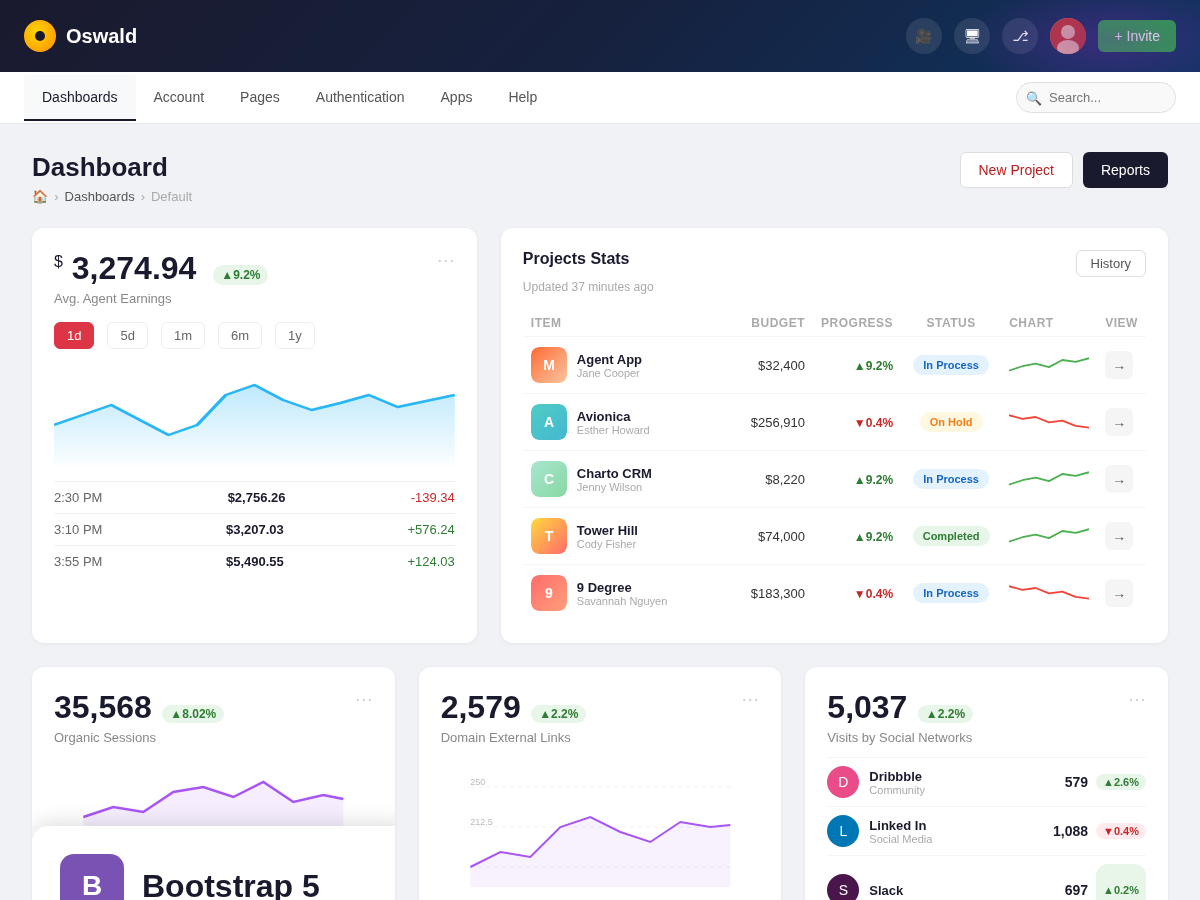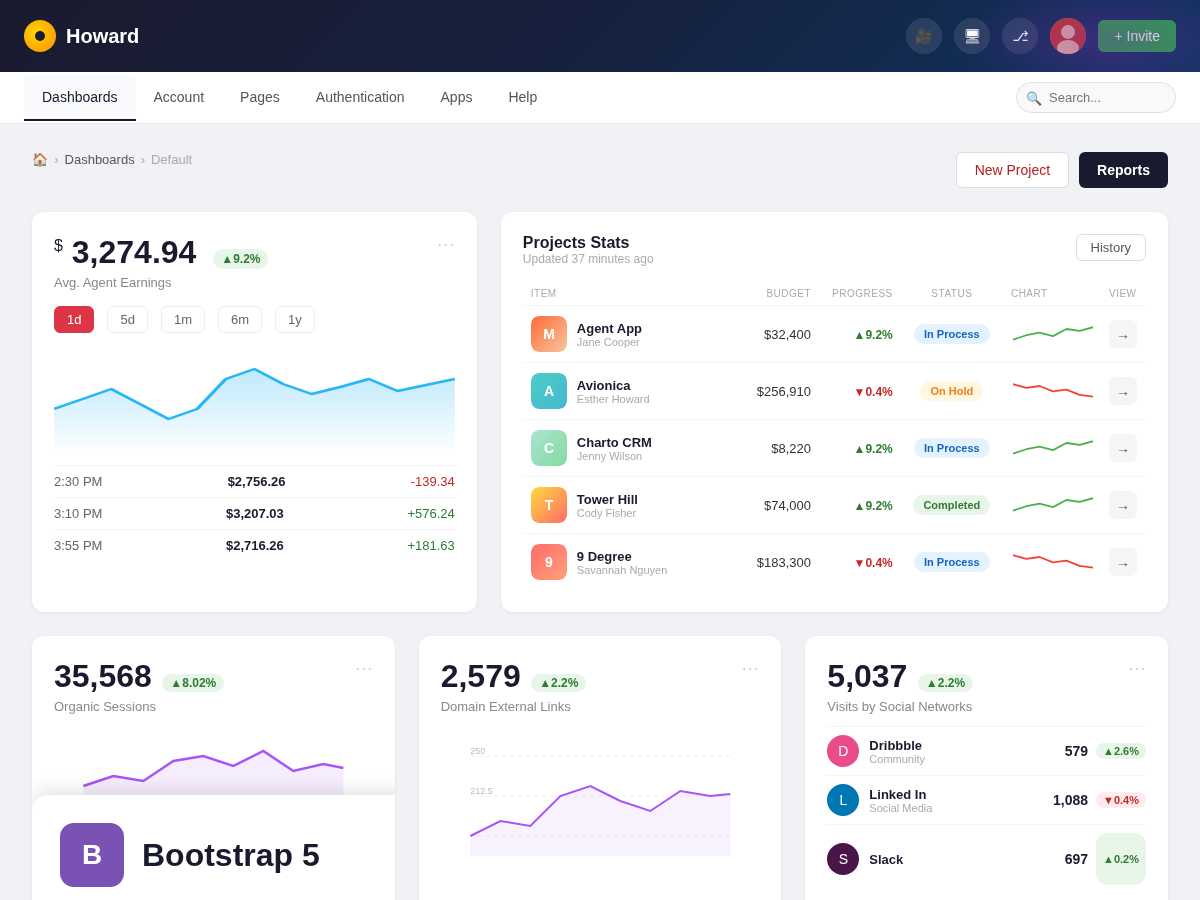--- a/index.html
+++ b/index.html
@@ -175,21 +175,21 @@
       font-weight: 500;
     }
     .btn-reports {
       background: #1a1a2e;
       color: white;
       border: none;
       padding: 9px 18px;
       border-radius: 6px;
       font-size: 14px;
       cursor: pointer;
-      font-weight: 700;
+      font-weight: 400;
     }
 
     
     .grid-2col {
       display: grid;
       grid-template-columns: 1fr 1.5fr;
       gap: 24px;
       margin-bottom: 24px;
     }
     .grid-3col {
@@ -294,36 +294,36 @@
       margin-bottom: 16px;
     }
     .projects-title {
       font-size: 16px;
       font-weight: 700;
       color: #1a1a2e;
     }
     .projects-updated {
       font-size: 12px;
       color: #aaa;
-      margin-top: 0;
+      margin-top: 12px;
     }
     .history-btn {
       background: white;
       border: 1px solid #ddd;
       padding: 5px 14px;
       border-radius: 6px;
       font-size: 13px;
       cursor: pointer;
       color: #555;
     }
 
     .proj-table { width: 100%; border-collapse: collapse; }
     .proj-table th {
-      font-size: 10px;
-      font-weight: 400;
+      font-size: 12px;
+      font-weight: 700;
       color: #aaa;
       text-align: left;
       padding: 6px 8px;
       letter-spacing: 0.5px;
       text-transform: uppercase;
     }
     .proj-table th.right { text-align: right; }
     .proj-table td {
       padding: 10px 8px;
       border-top: 1px solid #f5f5f5;
@@ -499,21 +499,21 @@
       font-size: 12px;
       font-weight: 600;
     }
   </style>
 </head>
 <body>
 
 <div class="topbar">
   <div class="logo-area">
     <div class="logo-icon"></div>
-    <span class="logo-text">Howard</span>
+    <span class="logo-text">Oswald</span>
   </div>
   <div class="topbar-right">
     <button class="topbar-icon-btn">
       <span>🎥</span>
     </button>
     <button class="topbar-icon-btn">
       <span>🖥</span>
     </button>
     <button class="topbar-icon-btn">
       <span>⎇</span>
@@ -539,20 +539,21 @@
   <div class="nav-search">
     <span class="search-icon-nav">🔍</span>
     <input type="text" placeholder="Search..." style="">
   </div>
 </div>
 
 <div class="page-content">
 
   <div class="page-header">
     <div>
+      <h1 class="page-title">Dashboard</h1>
       <div class="breadcrumb">
         <span>🏠</span>
         <span> › </span>
         <a href="#">Dashboards</a>
         <span> › </span>
         <span>Default</span>
       </div>
     </div>
     <div class="page-actions">
       <button class="btn-new-project">New Project</button>
@@ -603,22 +604,22 @@
         <span class="amount">$2,756.26</span>
         <span class="change neg">-139.34</span>
       </div>
       <div class="stat-row">
         <span class="time">3:10 PM</span>
         <span class="amount">$3,207.03</span>
         <span class="change pos">+576.24</span>
       </div>
       <div class="stat-row">
         <span class="time">3:55 PM</span>
-        <span class="amount">$2,716.26</span>
-        <span class="change pos">+181.63</span>
+        <span class="amount">$5,490.55</span>
+        <span class="change pos">+124.03</span>
       </div>
     </div>
 
     <div class="card">
       <div class="projects-header">
         <div>
           <div class="projects-title">Projects Stats</div>
           <div class="projects-updated">Updated 37 minutes ago</div>
         </div>
         <button class="history-btn">History</button>

